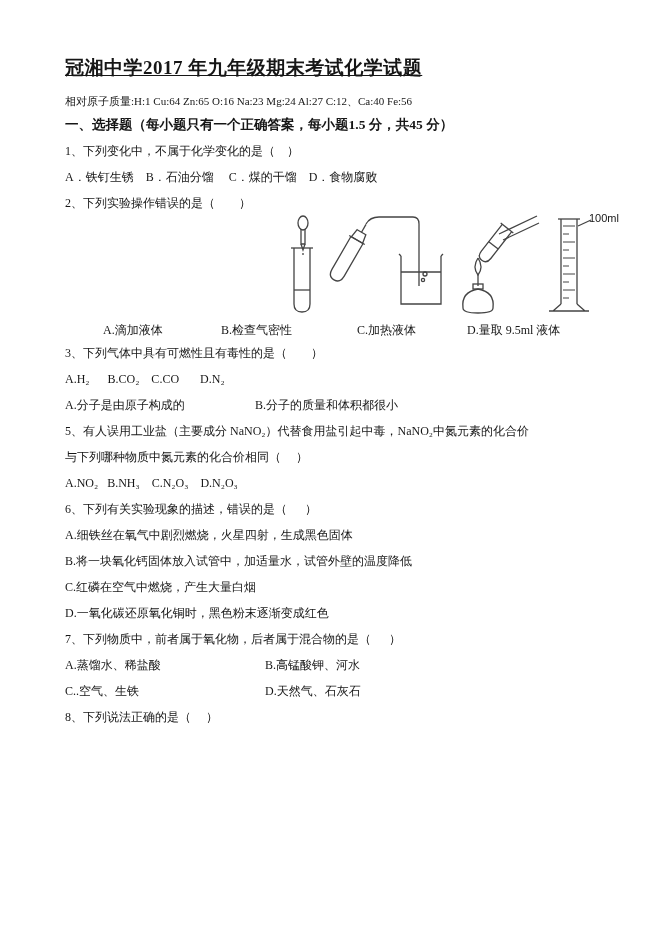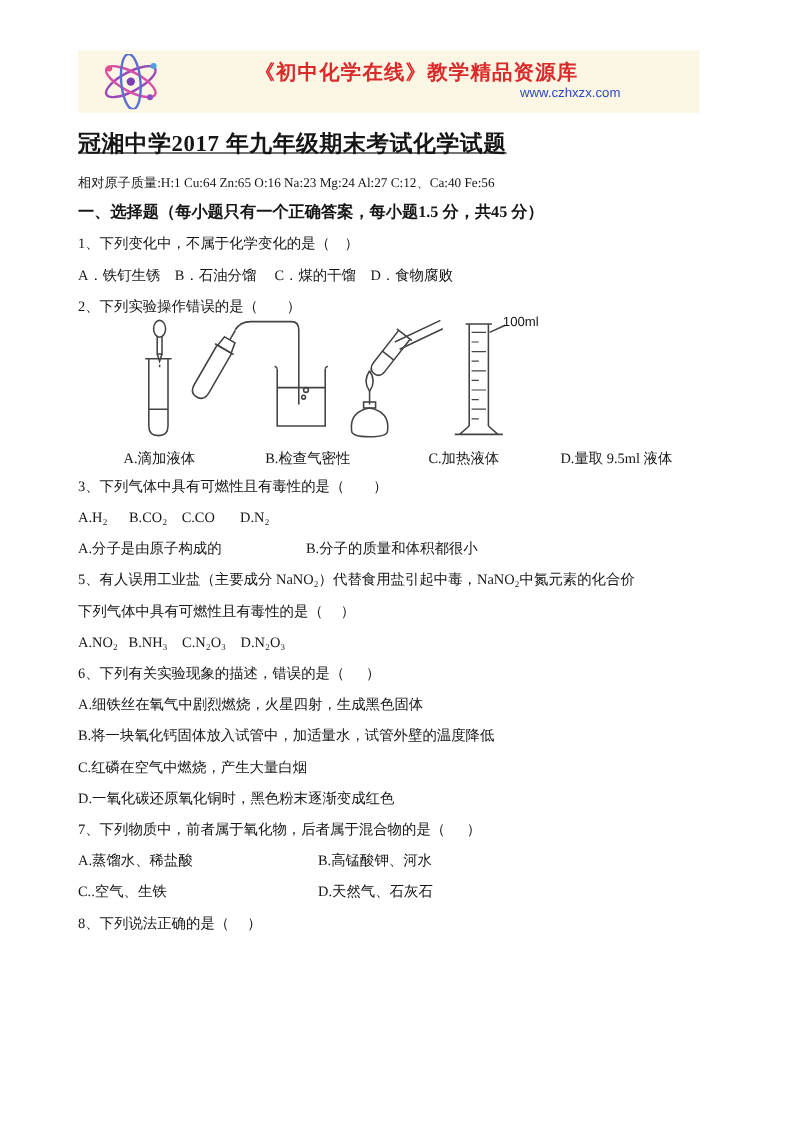--- a/index.html
+++ b/index.html
@@ -41,21 +41,21 @@
   
   .line { font-size:12px; line-height:26px; white-space:pre-wrap; }
   .cols { display:flex; }
   .col-w190 { width:190px; flex:none; }
   .col-w200 { width:200px; flex:none; }
 
   
   .figures-row {
     display:flex; align-items:flex-end;
     padding: 4px 4px 0 48px;
-    justify-content: flex-start;
+    justify-content: flex-end;
     height: 102px;
   }
   .fig { text-align:center; position:relative; }
   .fig-art { position:relative; display:inline-block; }
   .cyl-label {
     position:absolute; left:48px; top:-2px;
     font-size:11px; font-family:"Liberation Sans","DejaVu Sans",sans-serif;
     white-space:nowrap;
   }
   .captions-row {
@@ -65,37 +65,20 @@
   .captions-row .cap { flex:none; }
   .cap-a { width:118px; }
   .cap-b { width:136px; }
   .cap-c { width:110px; }
 </style>
 </head>
 <body>
 
 <div class="page">
 
-  <div class="banner">
-    <span class="banner-logo">
-      <svg width="56" height="46" viewBox="0 0 56 46">
-        <g fill="none" stroke-width="2">
-          <ellipse cx="28" cy="23" rx="23" ry="8" stroke="#9a49b8" transform="rotate(-28 28 23)"></ellipse>
-          <ellipse cx="28" cy="23" rx="23" ry="8" stroke="#d84fa8" transform="rotate(28 28 23)"></ellipse>
-          <ellipse cx="28" cy="23" rx="23" ry="8" stroke="#5a6fd0" transform="rotate(85 28 23)"></ellipse>
-        </g>
-        <circle cx="28" cy="23" r="3.5" fill="#7a3fb0"></circle>
-        <circle cx="10" cy="12" r="2.5" fill="#e0518f"></circle>
-        <circle cx="47" cy="10" r="2.5" fill="#4fa0e0"></circle>
-        <circle cx="44" cy="36" r="2.5" fill="#8950c8"></circle>
-      </svg>
-    </span>
-    <div class="banner-title">《初中化学在线》教学精品资源库</div>
-    <div class="banner-url">www.czhxzx.com</div>
-  </div>
 
   <div class="doc-title">冠湘中学2017 年九年级期末考试化学试题</div>
 
   <div class="masses">相对原子质量:H:1 Cu:64 Zn:65 O:16 Na:23 Mg:24 Al:27 C:12、Ca:40 Fe:56</div>
 
   <div class="section-heading">一、选择题（每小题只有一个正确答案，每小题1.5 分，共45 分）</div>
 
   <div class="line">1、下列变化中，不属于化学变化的是（    ）</div>
   <div class="line">A．铁钉生锈    B．石油分馏     C．煤的干馏    D．食物腐败</div>
 
@@ -190,21 +173,21 @@
 
   <div class="line">3、下列气体中具有可燃性且有毒性的是（        ）</div>
   <div class="line">A.H₂      B.CO₂    C.CO       D.N₂</div>
 
   <div class="line cols">
     <span class="col-w190">A.分子是由原子构成的</span>
     <span>B.分子的质量和体积都很小</span>
   </div>
 
   <div class="line">5、有人误用工业盐（主要成分 NaNO₂）代替食用盐引起中毒，NaNO₂中氮元素的化合价</div>
-  <div class="line">下列气体中具有可燃性且有毒性的是（     ）</div>
+  <div class="line">与下列哪种物质中氮元素的化合价相同（     ）</div>
   <div class="line">A.NO₂   B.NH₃    C.N₂O₃    D.N₂O₃</div>
 
   <div class="line">6、下列有关实验现象的描述，错误的是（      ）</div>
   <div class="line">A.细铁丝在氧气中剧烈燃烧，火星四射，生成黑色固体</div>
   <div class="line">B.将一块氧化钙固体放入试管中，加适量水，试管外壁的温度降低</div>
   <div class="line">C.红磷在空气中燃烧，产生大量白烟</div>
   <div class="line">D.一氧化碳还原氧化铜时，黑色粉末逐渐变成红色</div>
 
   <div class="line">7、下列物质中，前者属于氧化物，后者属于混合物的是（      ）</div>
   <div class="line cols">

